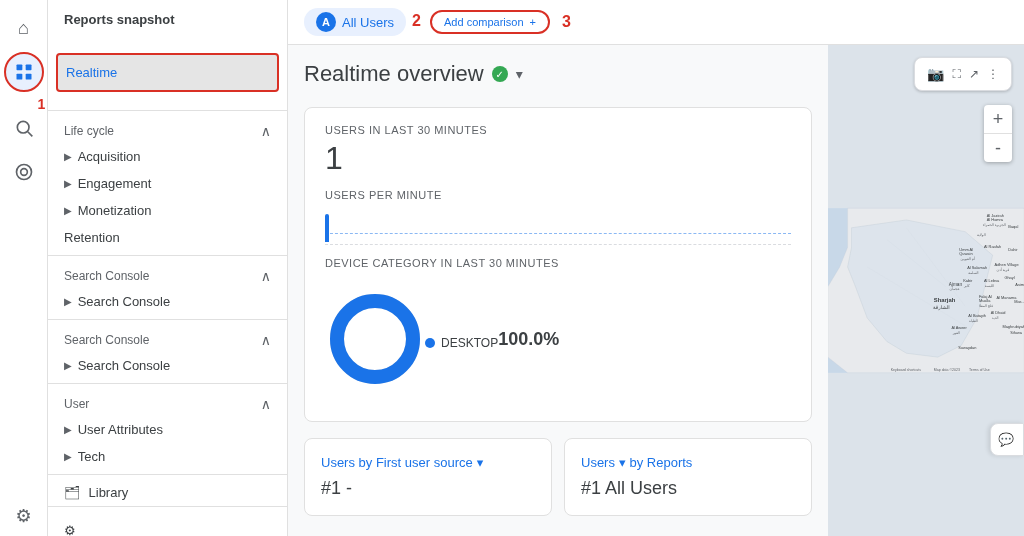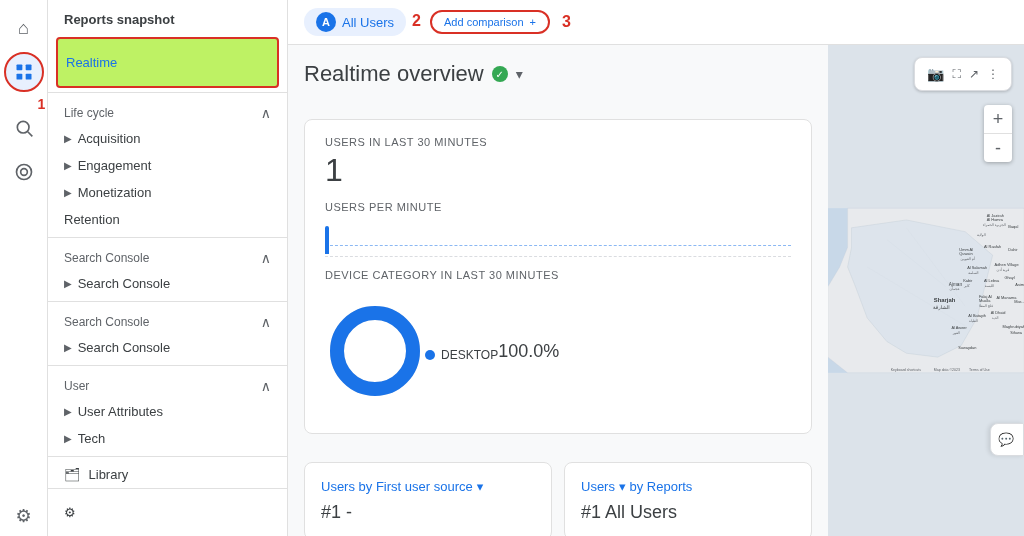--- a/index.html
+++ b/index.html
@@ -47,27 +47,27 @@
     }
     .sidebar-item {
       display: flex;
       align-items: center;
       padding: 6px 16px;
       cursor: pointer;
       font-size: 13px;
       color: #3c4043;
     }
     .sidebar-item.active {
-      background: #bef264;
+      background: #e5e5e5;
       color: #1a73e8;
       border-radius: 4px;
       font-weight: 500;
       border: 2px solid #d93025;
-      margin: 2px 8px;
-      padding: 16px 8px;
+      margin: 18px 8px;
+      padding: 10px 8px;
     }
     .sidebar-item .arrow {
       margin-right: 6px;
       font-size: 10px;
       color: #5f6368;
     }
     .sidebar-section {
       border-top: 1px solid #e0e0e0;
       margin-top: 4px;
       padding-top: 4px;
@@ -145,21 +145,21 @@
       overflow: hidden;
     }
 
     .left-panel {
       width: 540px;
       flex-shrink: 0;
       overflow-y: auto;
       padding: 16px;
       display: flex;
       flex-direction: column;
-      gap: 28px;
+      gap: 16px;
     }
 
     
     .page-title-row {
       display: flex;
       align-items: center;
       gap: 8px;
       margin-bottom: 4px;
     }
     .page-title {
@@ -242,21 +242,21 @@
       font-size: 12px;
       color: #3c4043;
       margin-top: 8px;
     }
     .legend-dot {
       width: 10px;
       height: 10px;
       border-radius: 50%;
       background: #1a73e8;
     }
-    .legend-pct { font-size: 18px; font-weight: 400; }
+    .legend-pct { font-size: 18px; font-weight: 700; }
 
     
     .bottom-cards {
       display: flex;
       gap: 12px;
     }
     .bottom-card {
       flex: 1;
       background: #fff;
       border-radius: 8px;

